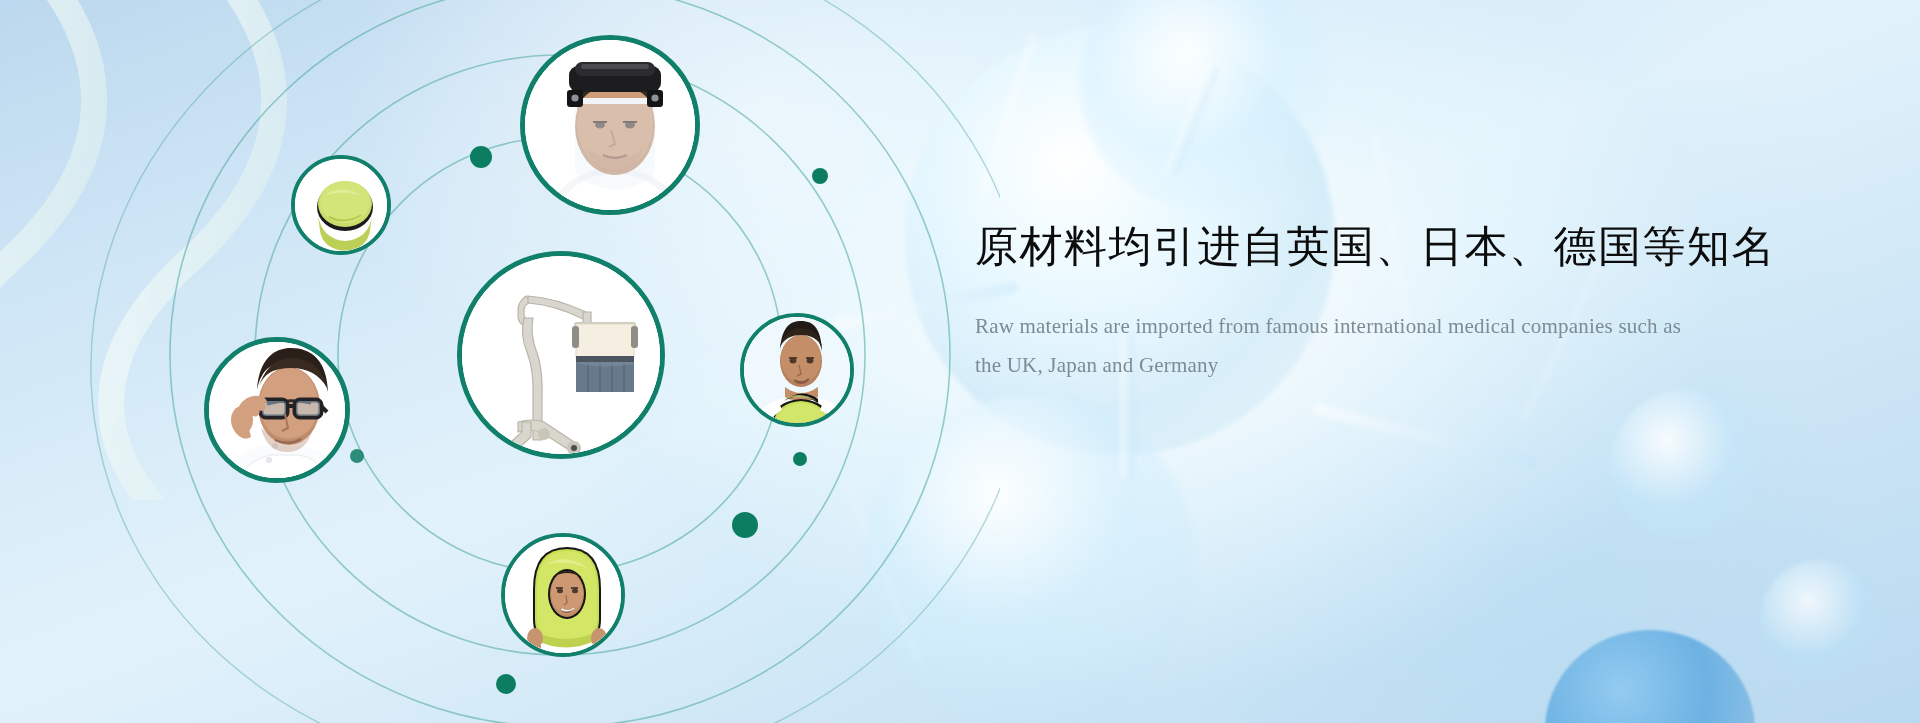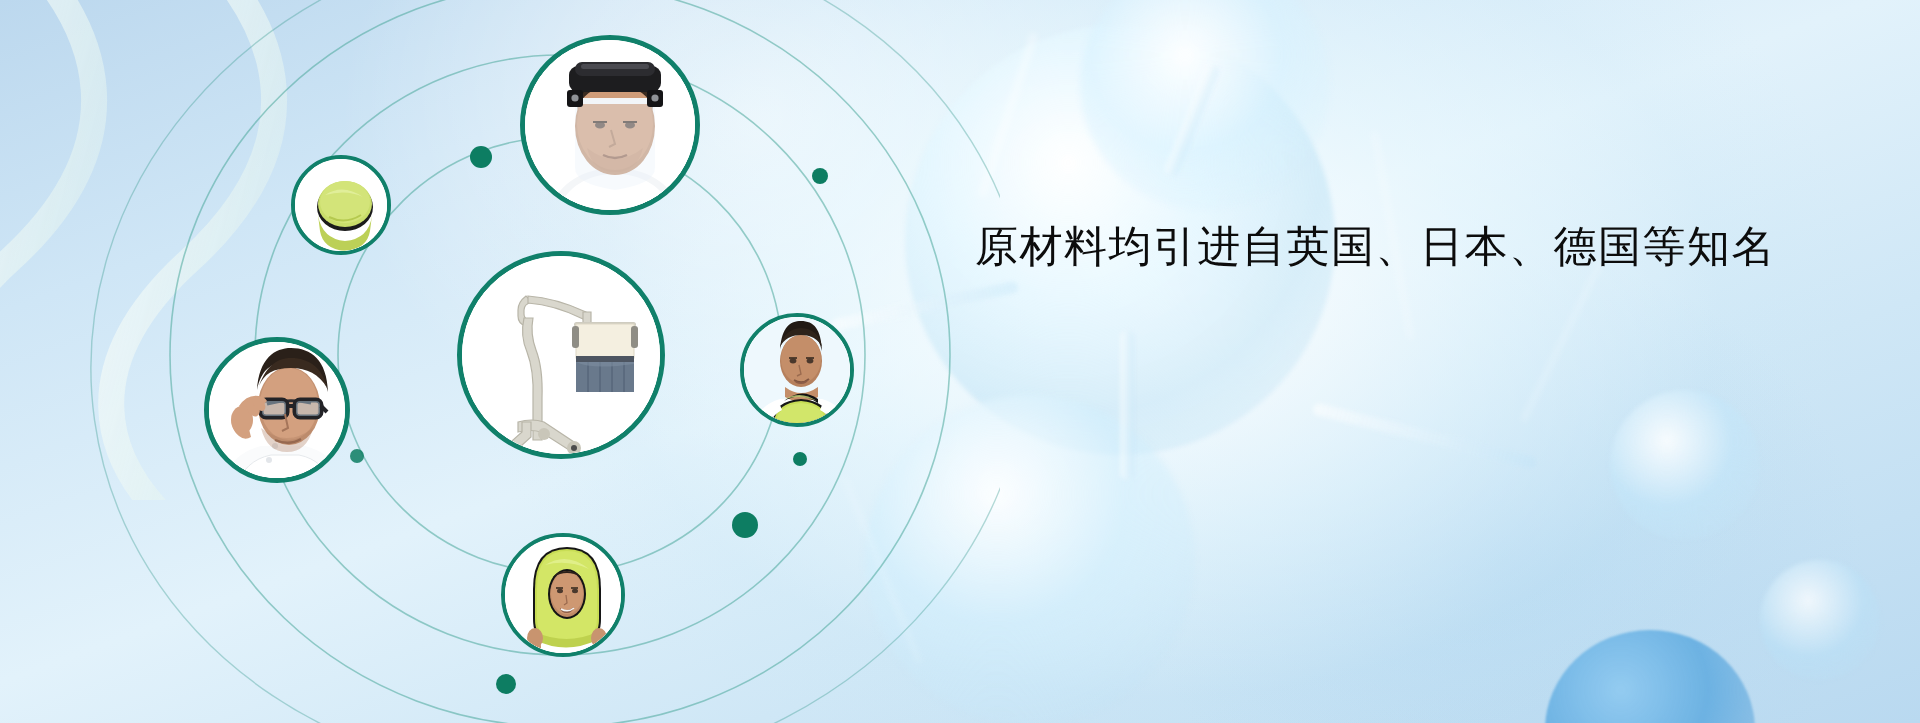--- a/index.html
+++ b/index.html
@@ -306,15 +306,19 @@
   <span class="dot" style="left:812px;top:168px;width:16px;height:16px;"></span>
   <span class="dot" style="left:350px;top:449px;width:14px;height:14px;opacity:.85;"></span>
   <span class="dot" style="left:793px;top:452px;width:14px;height:14px;"></span>
   <span class="dot" style="left:732px;top:512px;width:26px;height:26px;"></span>
   <span class="dot" style="left:496px;top:674px;width:20px;height:20px;"></span>
 
   <div id="textblock">
     <div id="headline">
       <div class="h-line">原材料均引进自英国、日本、德国等知名</div>
     </div>
+    <div id="sub">
+      <div class="s-line">Raw materials are imported from famous international medical companies such as</div>
+      <div class="s-line">the UK, Japan and Germany</div>
+    </div>
   </div>
 
 </div>
 
 </body></html>

